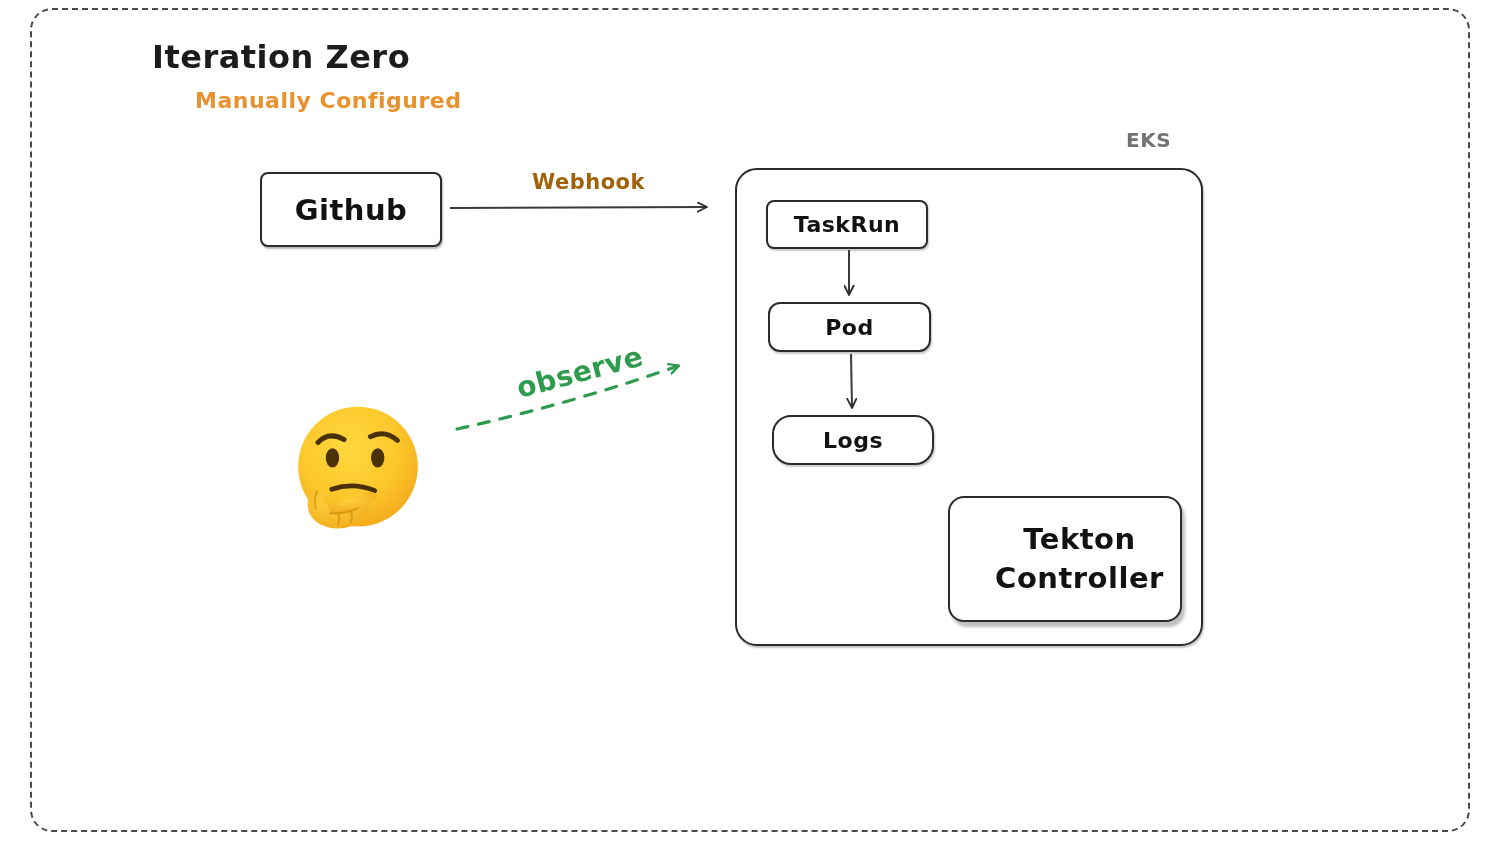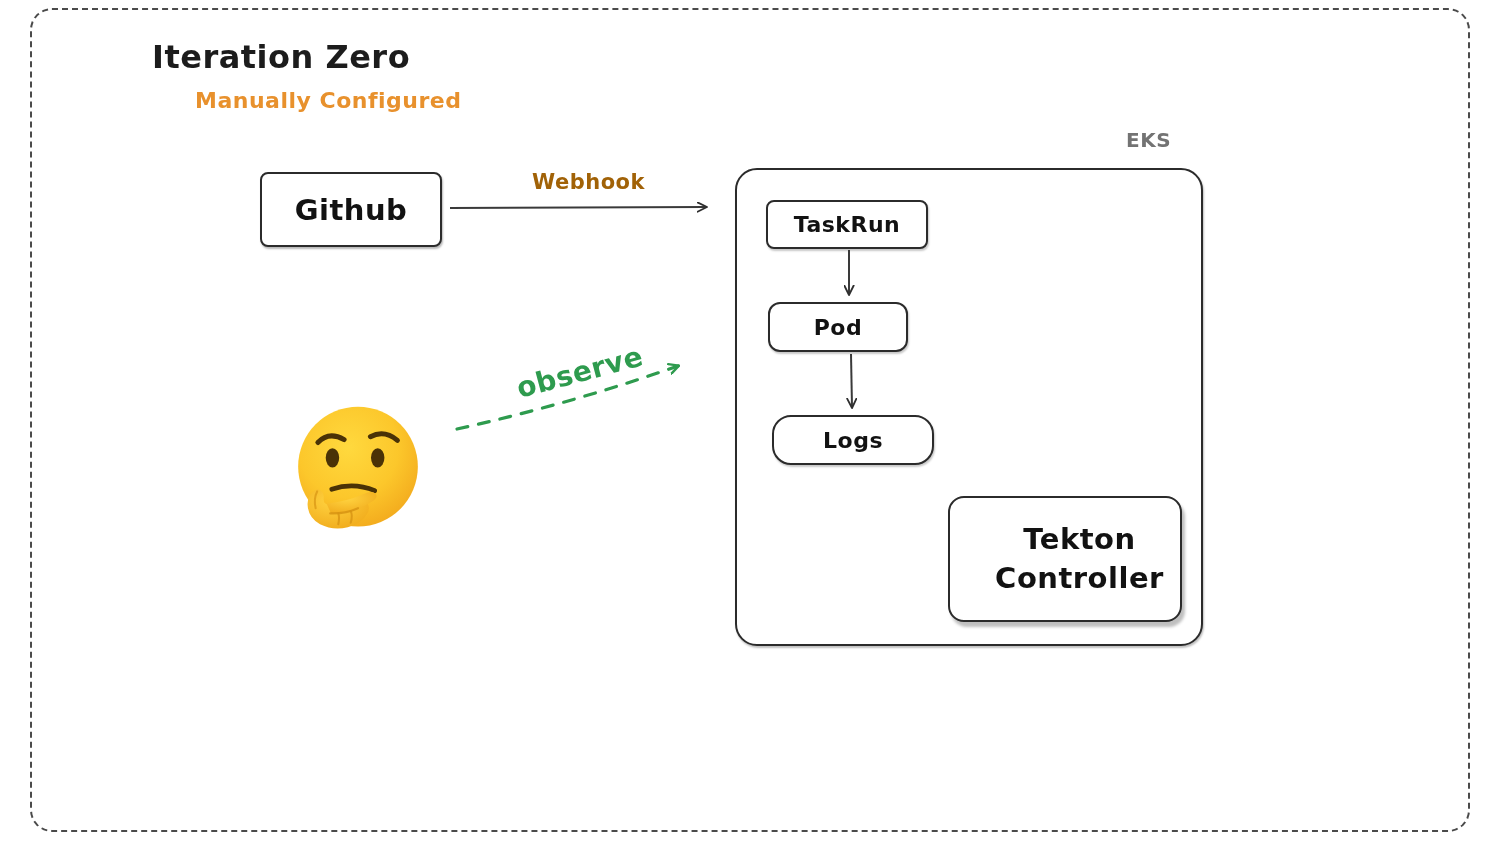--- a/index.html
+++ b/index.html
@@ -110,21 +110,21 @@
     top: 200px;
     width: 162px;
     height: 49px;
     font-size: 22px;
     border-radius: 8px;
     box-shadow: 1px 2px 2px rgba(0,0,0,0.22);
   }
   .node-pod {
     left: 768px;
     top: 302px;
-    width: 140px;
+    width: 163px;
     height: 50px;
     font-size: 22px;
     border-radius: 12px;
     box-shadow: 1px 2px 2px rgba(0,0,0,0.22);
   }
   .node-logs {
     left: 772px;
     top: 415px;
     width: 162px;
     height: 50px;

